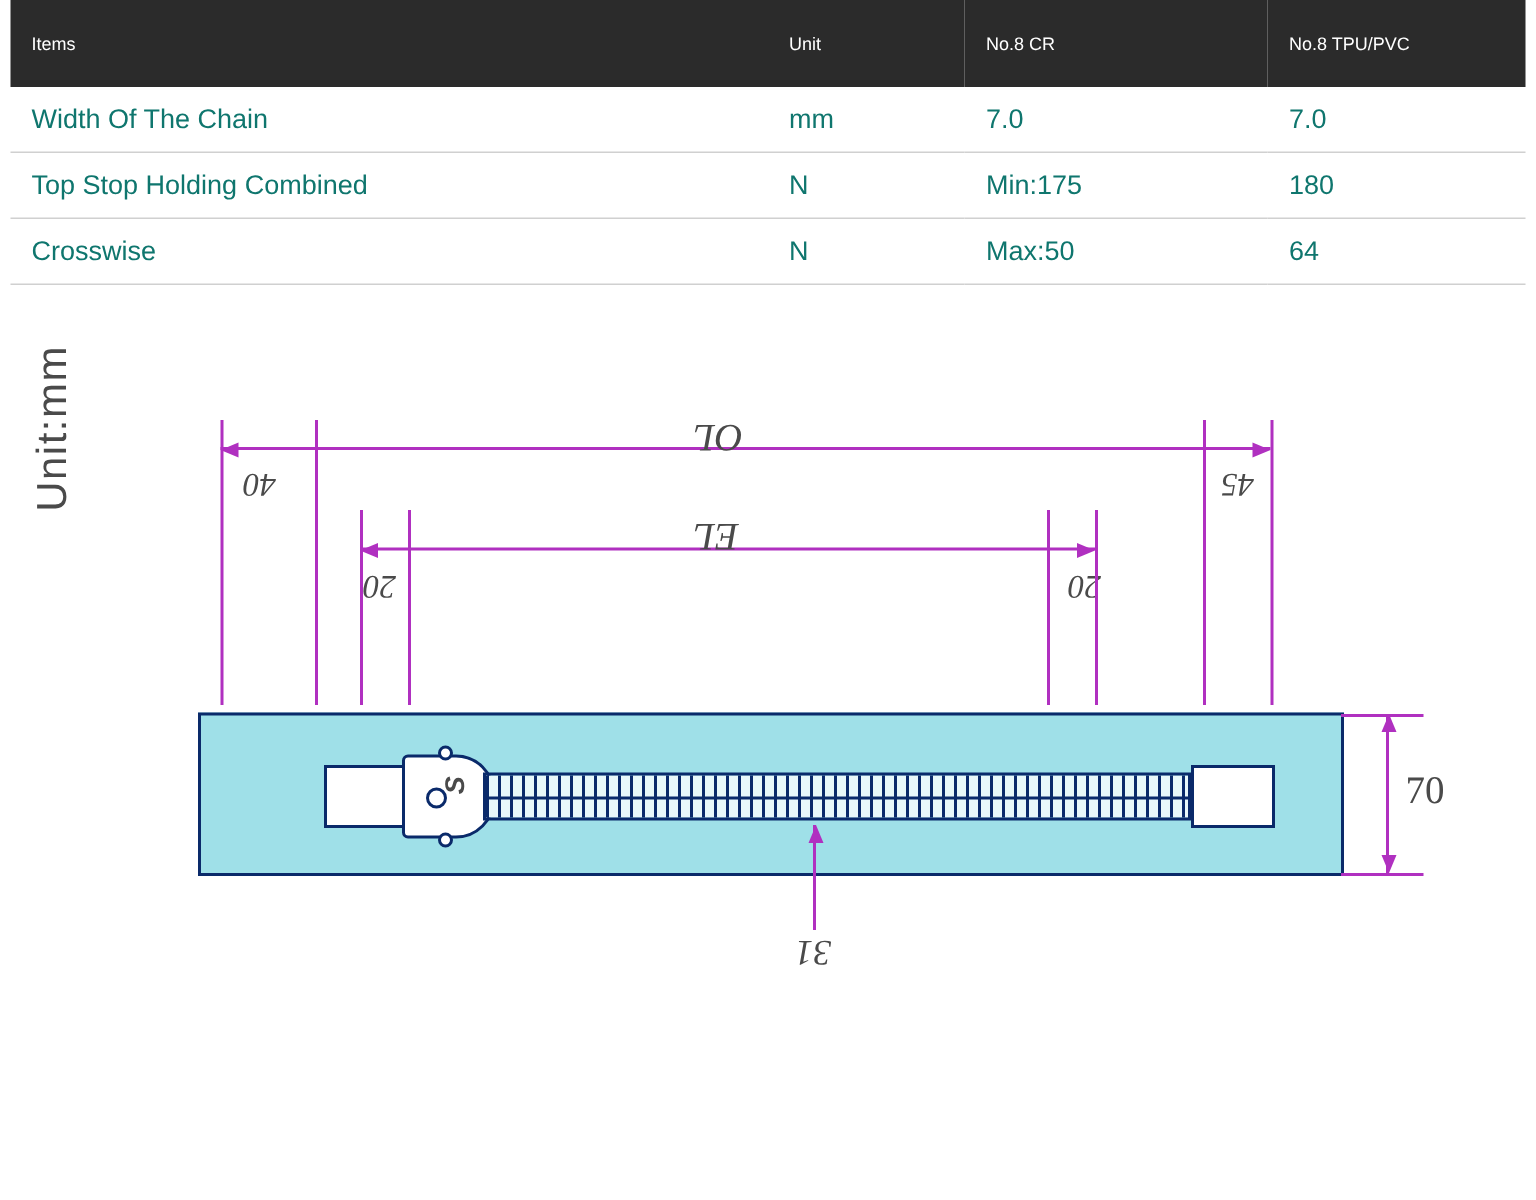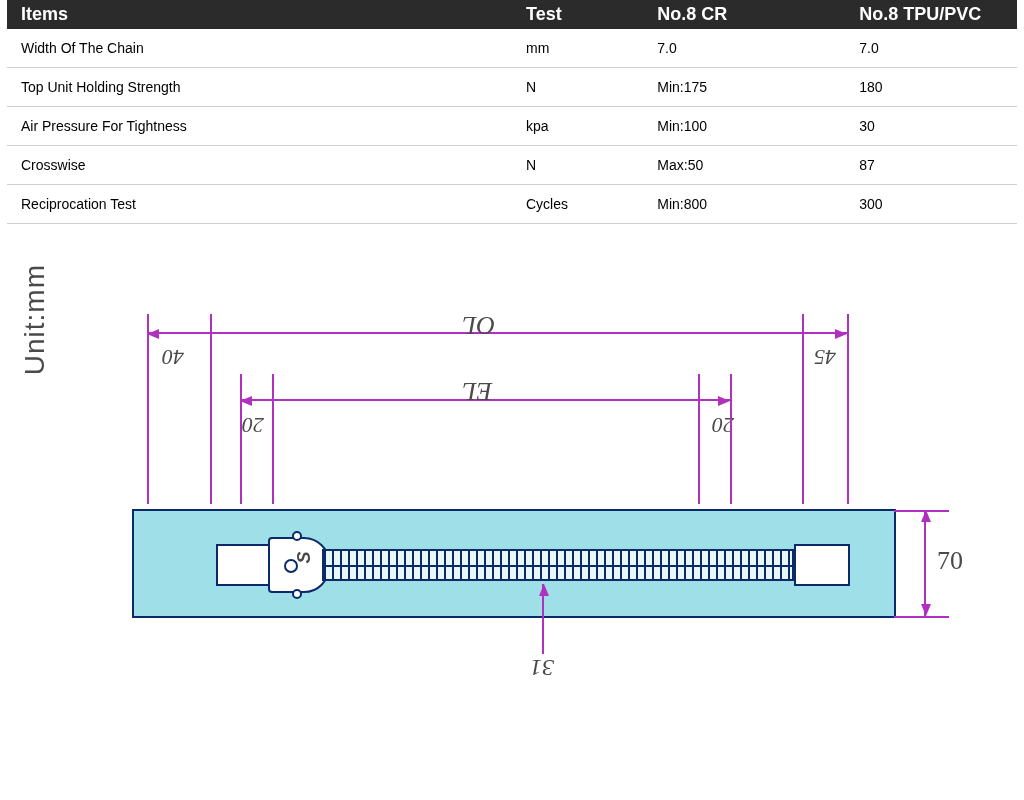--- a/index.html
+++ b/index.html
@@ -1,19 +1,19 @@
 <!DOCTYPE html>
 <html><head>
 <meta charset="utf-8">
 <style>
   body{margin:0;font-family:Arial,Helvetica,sans-serif;font-size:14px;color:#4a4a4a;background:#fff}
   .wrap{width:1010px;margin:0 auto;padding:0 7px}
   table{width:100%;border-collapse:collapse;table-layout:fixed}
-  thead th{background:#2b2b2b;color:#fff;font-weight:700;text-align:left;padding:4px 14px;font-size:18px}
-  tbody td{padding:11px 14px;border-bottom:1px solid #d0d0d0;color:#000000;font-size:14px}
+  thead th{background:#2b2b2b;color:#fff;font-weight:400;text-align:left;padding:22px 14px;font-size:12px}
+  tbody td{padding:11px 14px;border-bottom:1px solid #d0d0d0;color:#0f766e;font-size:18px}
   col.c1{width:50%} col.c2{width:13%} col.c3{width:20%} col.c4{width:17%}
 
   .diagram{margin-top:30px;display:flex}
   .unit-col{width:55px;display:flex;align-items:flex-start;justify-content:center;padding-top:10px}
   .unit-text{writing-mode:vertical-rl;transform:rotate(180deg);font-size:28px;font-family:Arial,sans-serif;letter-spacing:1px}
   .dia-body{flex:1;position:relative;height:430px}
 
   .dim{position:absolute;border-color:#b030c0;color:#000;font-size:22px;font-style:italic;font-family:Georgia,serif}
   .h-line{height:0;border-top:2px solid #b030c0}
   .v-line{width:0;border-left:2px solid #b030c0}
@@ -43,55 +43,43 @@
   <table>
     <colgroup>
         <col class="c1">
         <col class="c2">
         <col class="c3">
         <col class="c4">
       </colgroup>
     <thead>
       <tr>
         <th>Items</th>
-        <th>Test</th>
+        <th>Unit</th>
         <th>No.8 CR</th>
         <th>No.8 TPU/PVC</th>
       </tr>
     </thead>
     <tbody>
       <tr>
           <td>Width Of The Chain</td>
           <td>mm</td>
           <td>7.0</td>
           <td>7.0</td>
         </tr>
       <tr>
-          <td>Top Unit Holding Strength</td>
+          <td>Top Stop Holding Combined</td>
           <td>N</td>
           <td>Min:175</td>
           <td>180</td>
         </tr>
       <tr>
-          <td>Air Pressure For Tightness</td>
-          <td>kpa</td>
-          <td>Min:100</td>
-          <td>30</td>
-        </tr>
-      <tr>
           <td>Crosswise</td>
           <td>N</td>
           <td>Max:50</td>
-          <td>87</td>
-        </tr>
-      <tr>
-          <td>Reciprocation Test</td>
-          <td>Cycles</td>
-          <td>Min:800</td>
-          <td>300</td>
+          <td>64</td>
         </tr>
     </tbody>
   </table>
 
   <div class="diagram">
     <div class="unit-col">
       <span class="unit-text">Unit:mm</span>
     </div>
     <div class="dia-body">
 

